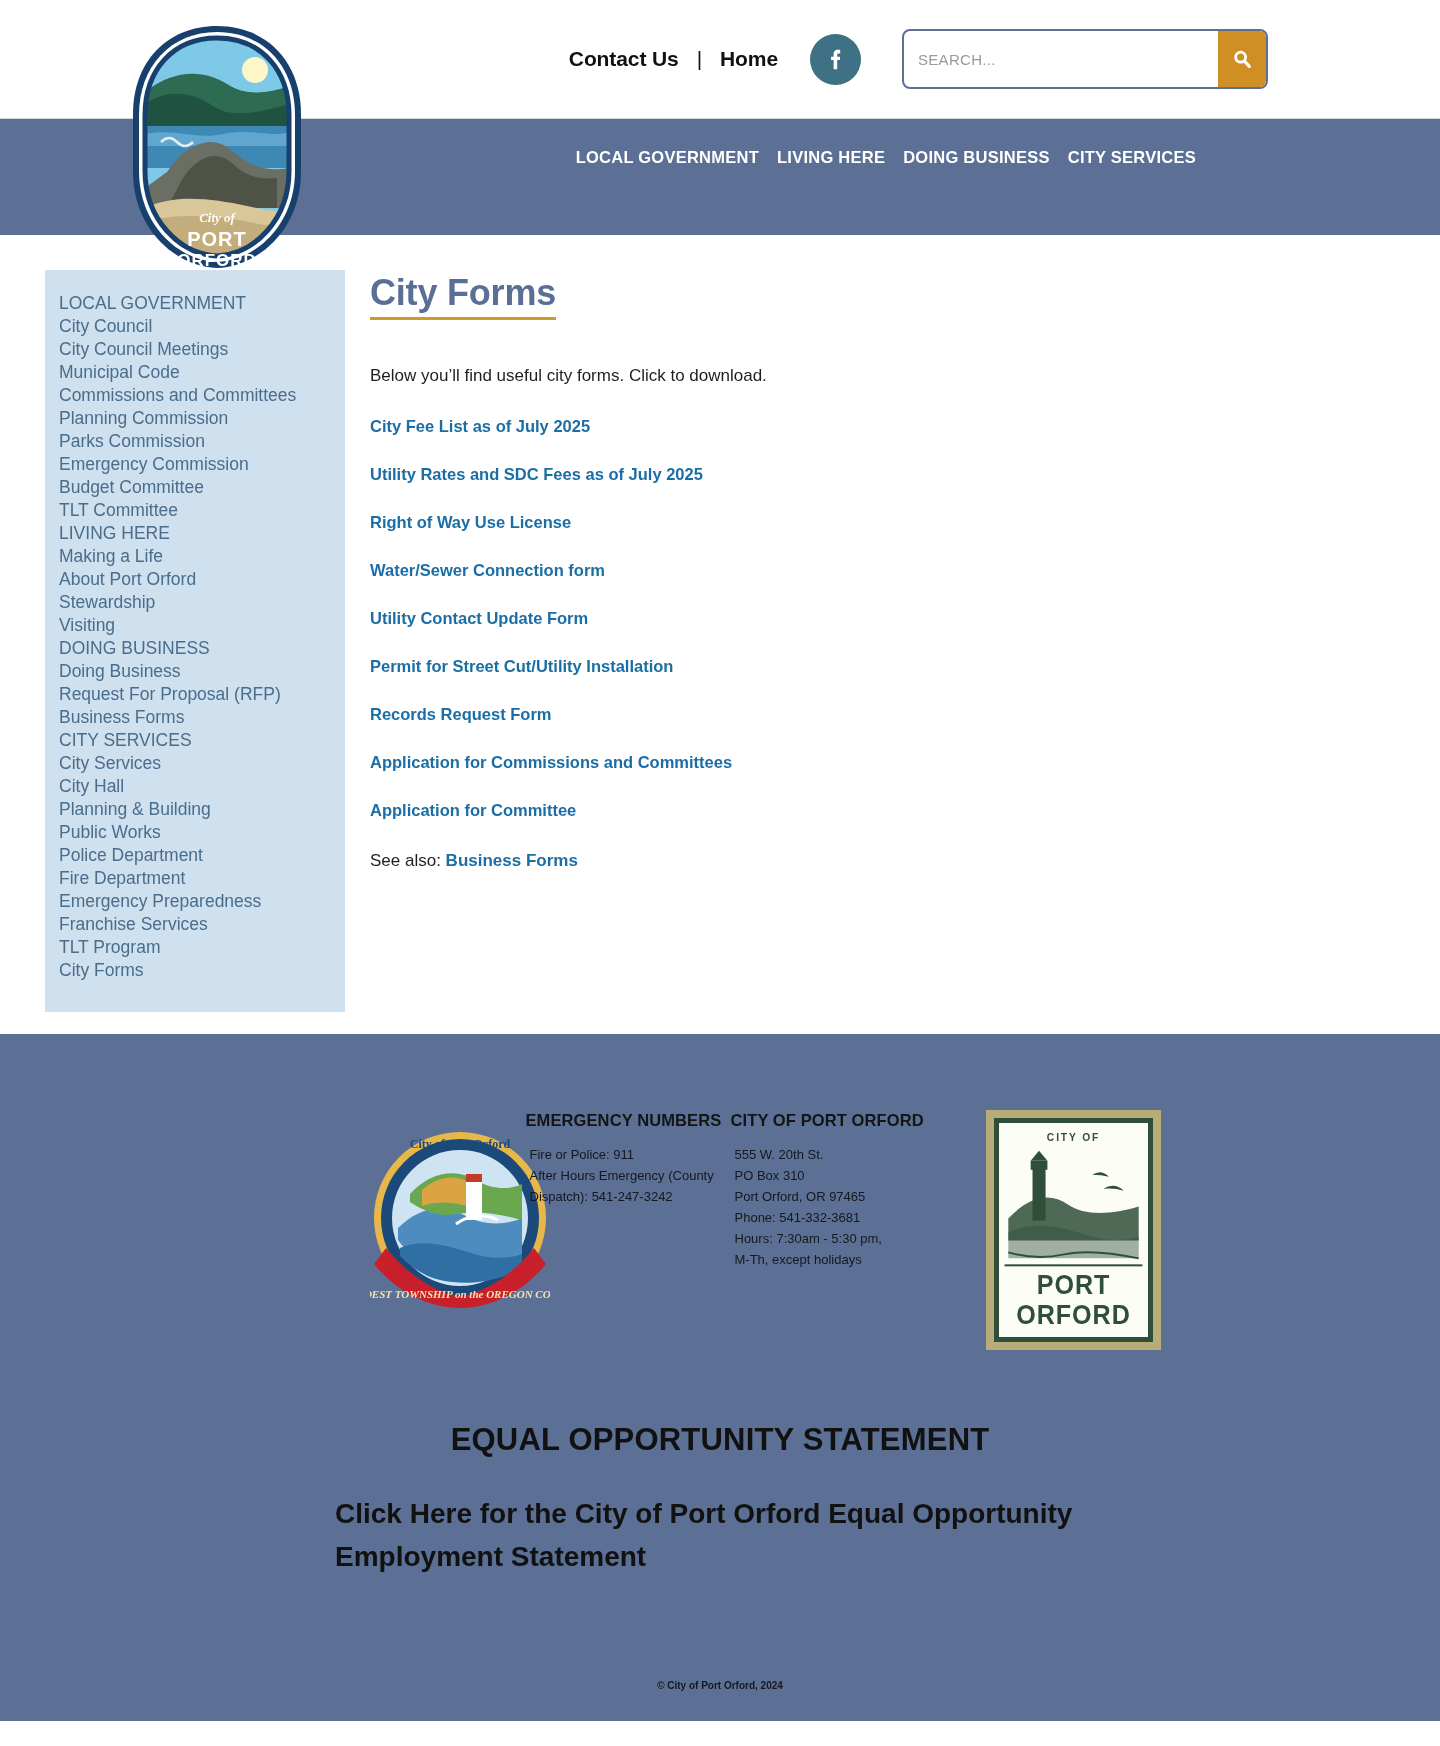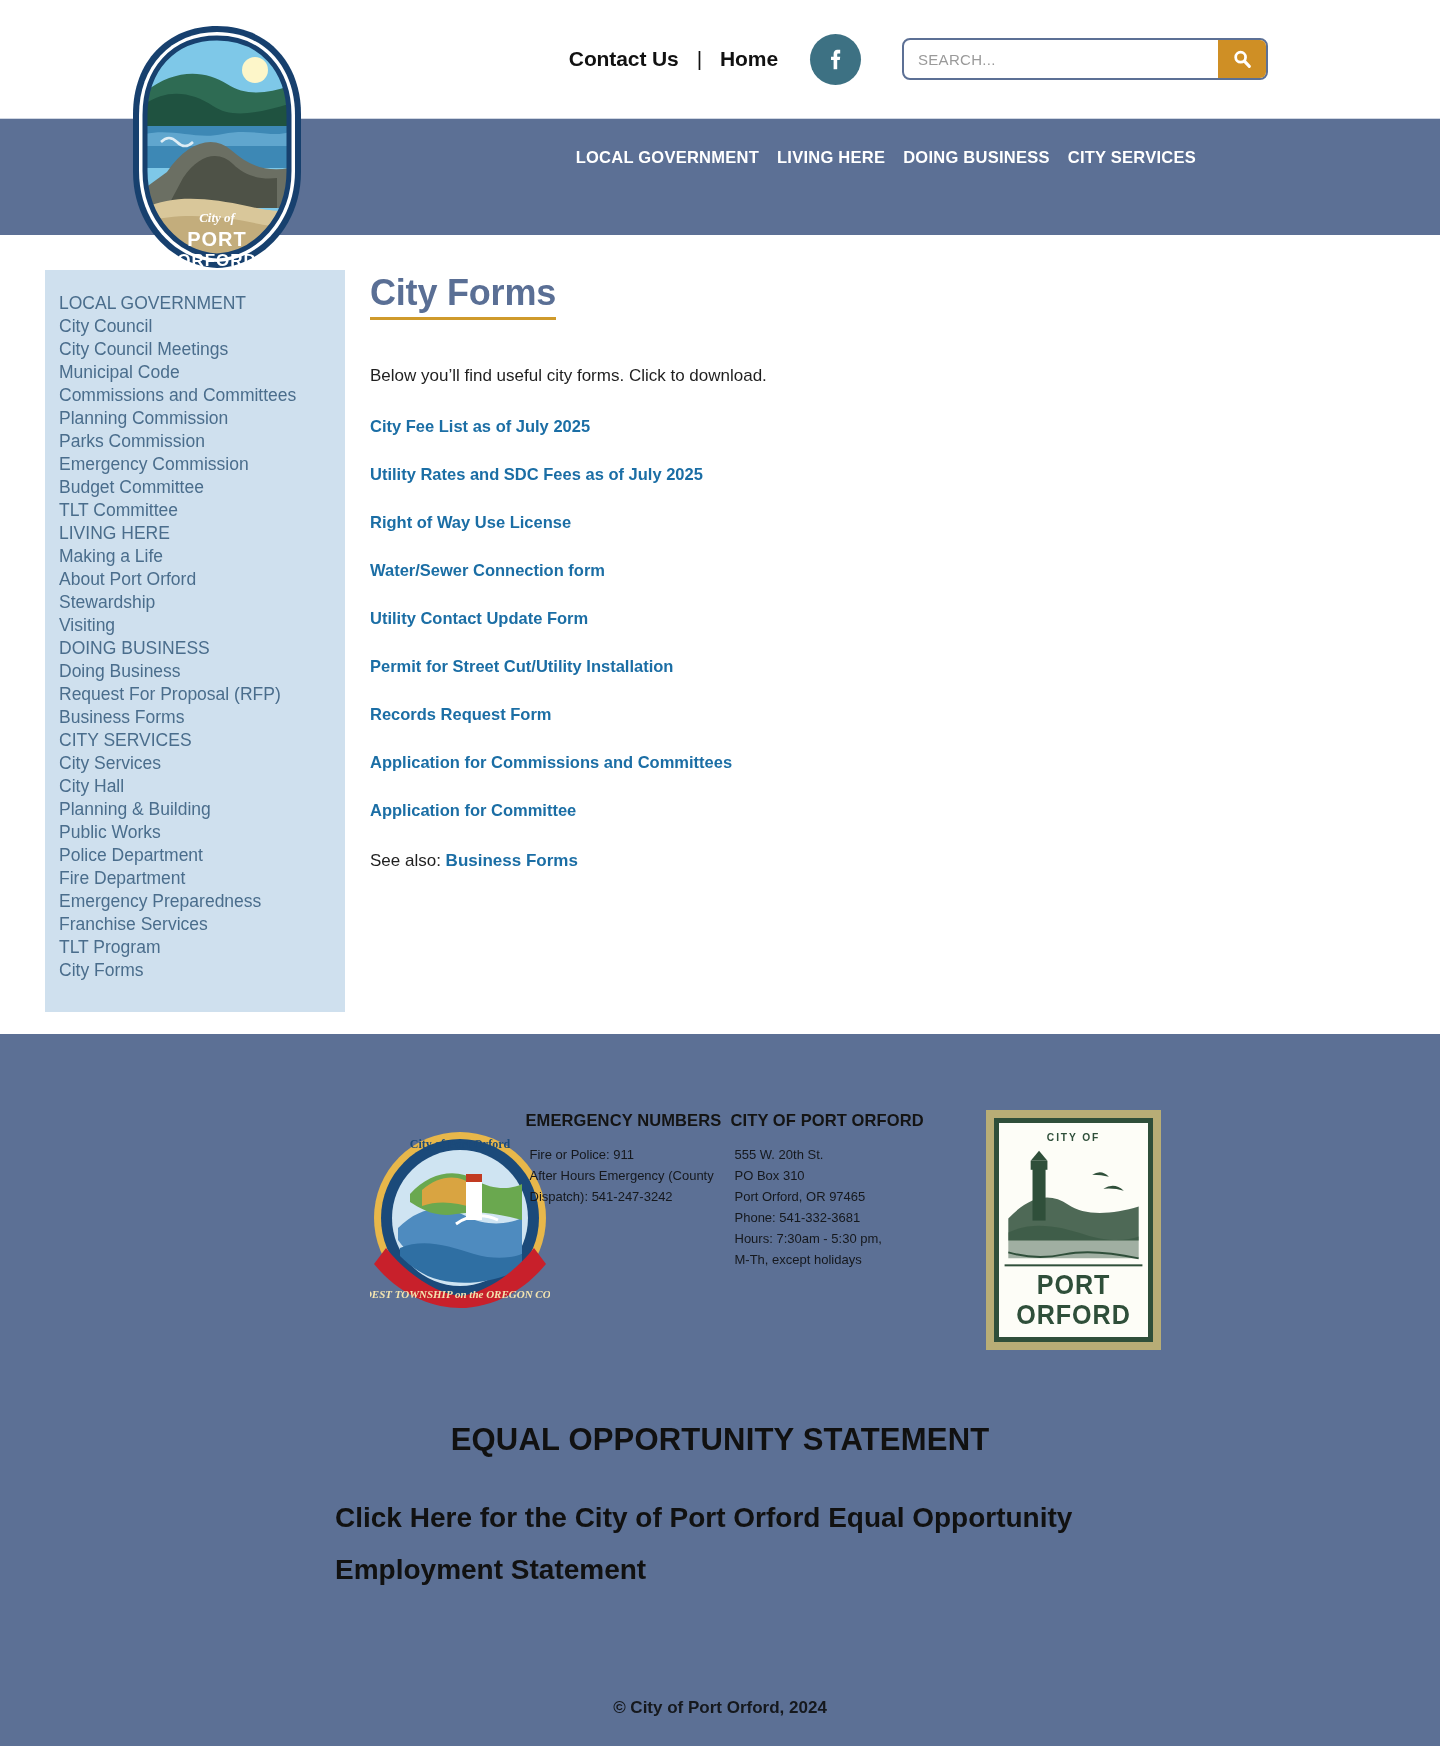--- a/index.html
+++ b/index.html
@@ -45,21 +45,21 @@
     background: #3d7183;
     margin-left: 32px;
     display:flex; align-items:center; justify-content:center;
     flex:0 0 auto;
   }
   .fb-icon svg { display:block; }
 
   .searchwrap {
     margin-left: 41px;
     width: 366px;
-    height: 42px;
+    height: 60px;
     border: 2px solid #5c7095;
     border-radius: 8px;
     background: #fff;
     display: flex;
     align-items: stretch;
     overflow: hidden;
   }
   .searchwrap input {
     flex: 1 1 auto;
     border: none;
@@ -243,31 +243,31 @@
     font-size: 31px;
     font-weight: 700;
     color: #111111;
     letter-spacing: .2px;
   }
   .eo-link {
     display:block;
     max-width: 790px;
     margin: 0 auto;
     font-size: 28px;
-    line-height: 52px;
+    line-height: 43px;
     font-weight: 700;
     color: #111111;
     text-decoration: none;
     text-align: left;
     padding-left: 10px;
   }
   .copyright {
     text-align: center;
     margin-top: 102px;
-    font-size: 17px;
+    font-size: 10px;
     font-weight: 700;
     color: #15181d;
   }
 </style>
 </head>
 <body>
 
 <div class="topbar">
 
   <div class="logo-badge">

